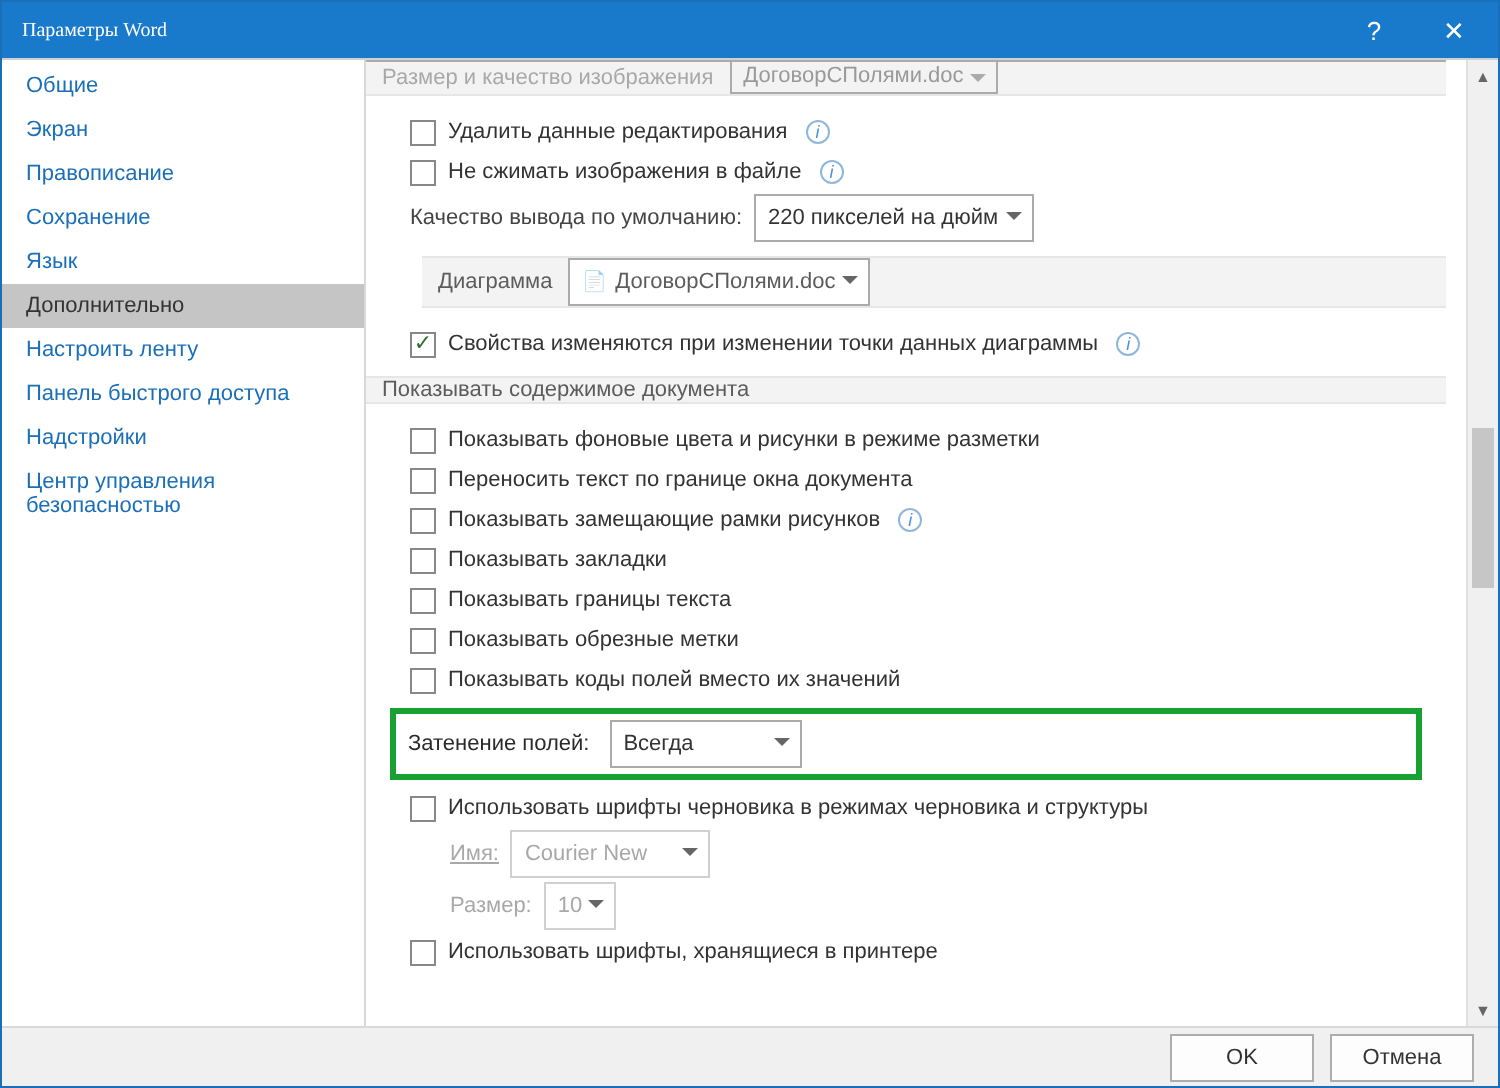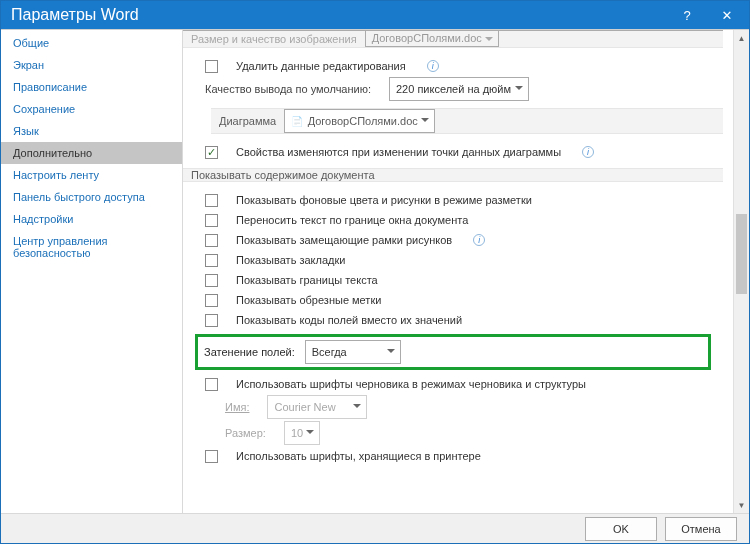--- a/index.html
+++ b/index.html
@@ -1,29 +1,29 @@
 <!DOCTYPE html>
 <html><head>
 <meta charset="utf-8">
 <style>
 * { box-sizing: border-box; margin: 0; padding: 0; }
 html, body { width: 750px; height: 544px; overflow: hidden; font-family: "Segoe UI", Tahoma, sans-serif; font-size: 11px; color: #333; background: #fff; }
 .window { width: 750px; height: 544px; border: 1px solid #1a6fb8; display: flex; flex-direction: column; }
 .titlebar { height: 28px; background: #1979ca; color: #fff; display: flex; align-items: center; padding: 0 2px 0 10px; }
-.titlebar .title { flex: 1; font-size: 16px; }
+.titlebar .title { flex: 1; font-size: 10px; font-family: Liberation Serif, serif; }
 .titlebar .btn { width: 40px; height: 28px; display: flex; align-items: center; justify-content: center; color: #fff; font-size: 13px; }
 .body { flex: 1; display: flex; background: #fff; border-top: 1px solid #d0d0d0; min-height: 0; }
 .sidebar { width: 182px; border-right: 1px solid #d9d9d9; padding-top: 2px; background: #fff; }
 .sidebar .nav-item { padding: 5px 12px; cursor: default; color: #1a6fb8; }
 .sidebar .nav-item.sel { background: #c5c5c5; color: #333; }
 .content-wrap { flex: 1; display: flex; min-height: 0; }
 .content { flex: 1; overflow-y: auto; overflow-x: hidden; position: relative; }
 .pane { padding: 0 10px 0 0; }
 .section-head { background: #f3f3f3; color: #5c5c5c; font-weight: 400; padding: 0 8px; margin: 6px 0 8px 0; border-top: 1px solid #e6e6e6; border-bottom: 1px solid #e6e6e6; }
-.row { display: flex; align-items: center; gap: 18px; padding: 1px 0 1px 22px; line-height: 18px; }
+.row { display: flex; align-items: center; gap: 6px; padding: 1px 0 1px 22px; line-height: 18px; }
 .chk { width: 13px; height: 13px; border: 1px solid #888; display: inline-flex; align-items: center; justify-content: center; background: #fff; flex: 0 0 auto; }
 .chk.checked::after { content: "✓"; color: #2b6f2b; font-size: 11px; line-height: 1; }
 .info { width: 12px; height: 12px; border: 1px solid #8fb7dc; border-radius: 50%; color: #4a90d9; font-size: 9px; display: inline-flex; align-items: center; justify-content: center; margin-left: 3px; }
 .info::after { content: "i"; font-style: italic; }
 .combo { height: 24px; border: 1px solid #ababab; background: #fff; display: inline-flex; align-items: center; padding: 0 16px 0 6px; position: relative; min-width: 60px; }
 .combo::after { content: ""; position: absolute; right: 5px; top: 8px; border: 4px solid transparent; border-top-color: #666; }
 .combo.doc { min-width: 130px; }
 .combo.doc::before { content: "📄"; font-size: 10px; margin-right: 4px; opacity: .7; }
 .label-inline { color: #444; }
 .highlight { border: 3px solid #18a033; padding: 3px 6px; margin: 4px 12px 4px 12px; display: flex; align-items: center; gap: 10px; }
@@ -72,20 +72,25 @@
         <div class="section-head first" style="display:flex;align-items:center;gap:8px;">
           <span class="disabled">Размер и качество изображения</span>
           <span class="cutoff-top">
                 <span>ДоговорСПолями.doc</span>
               </span>
         </div>
 
         <div class="row">
           <span class="chk"></span>
           <span>Удалить данные редактирования</span>
+          <span class="info"></span>
+        </div>
+        <div class="row">
+          <span class="chk"></span>
+          <span>Не сжимать изображения в файле</span>
           <span class="info"></span>
         </div>
         <div class="row">
           <span class="label-inline">Качество вывода по умолчанию:</span>
           <span class="combo" style="min-width:140px">
                 <span>220 пикселей на дюйм</span>
               </span>
         </div>
 
         <div class="section-head" style="display:flex;align-items:center;gap:8px;margin-left:28px;">

